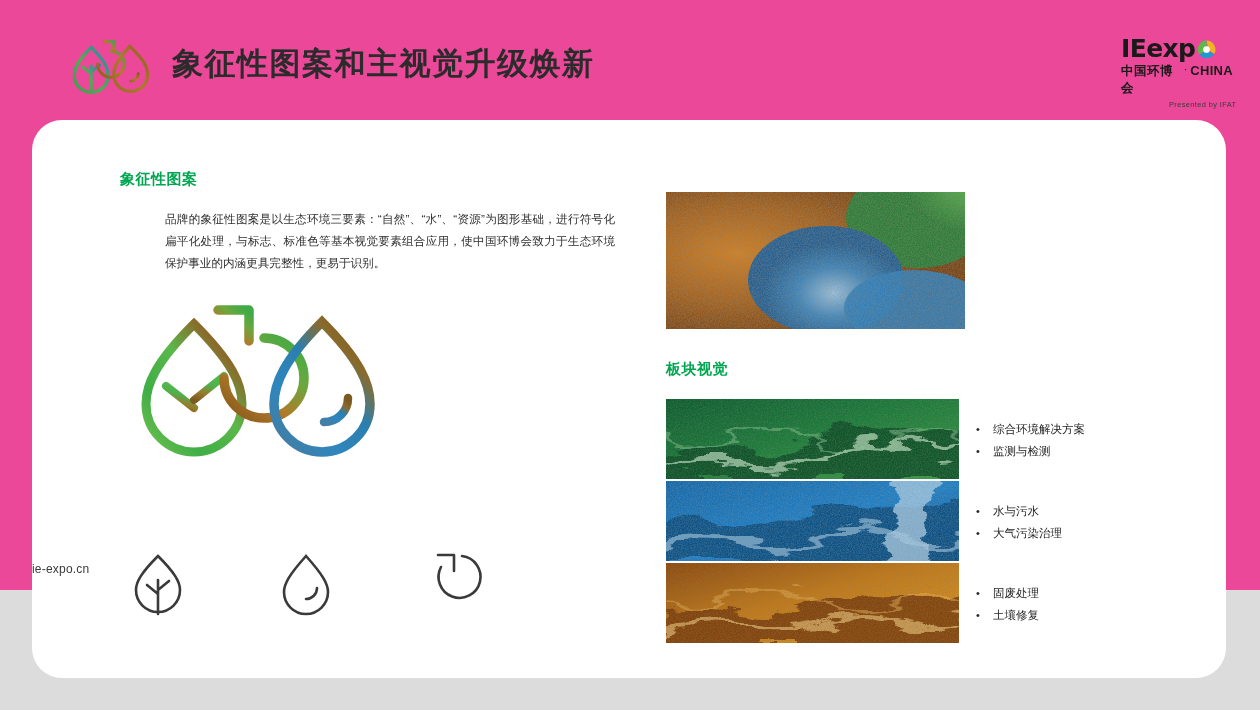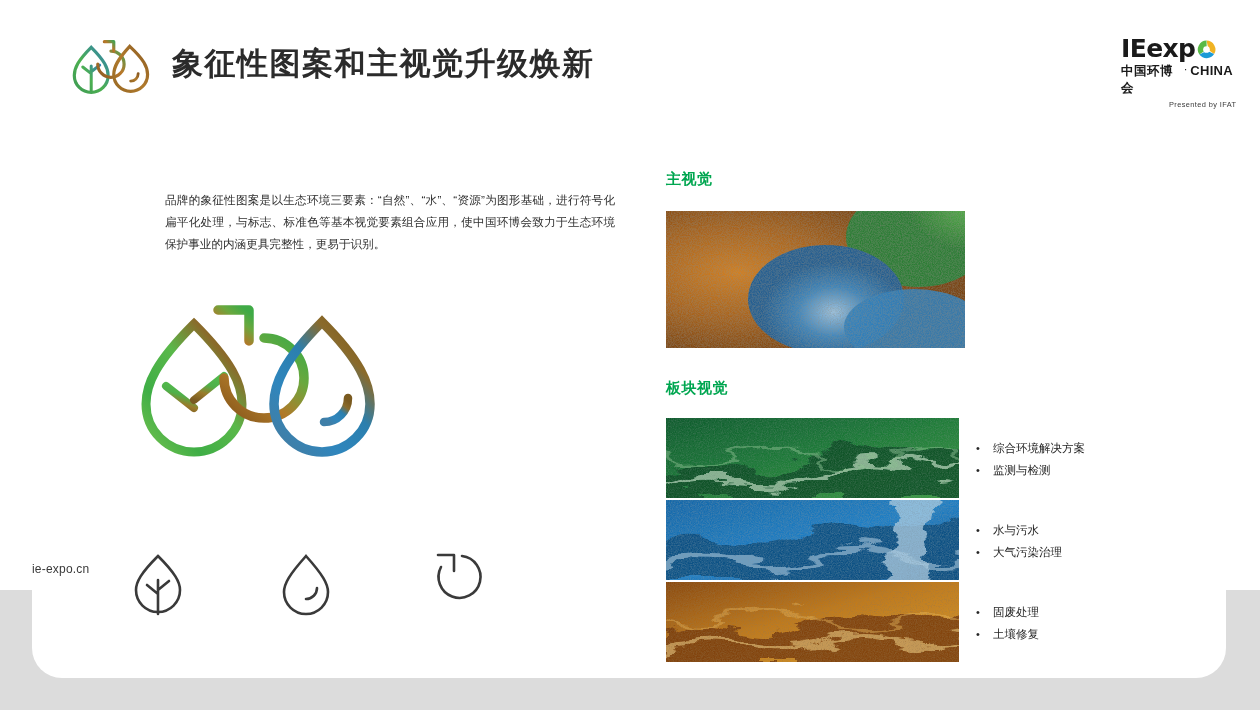--- a/index.html
+++ b/index.html
@@ -9,21 +9,21 @@
     height: 710px;
     overflow: hidden;
     background: #dcdcdc;
     font-family: "Liberation Sans", "DejaVu Sans", sans-serif;
   }
 
   .slide {
     position: relative;
     width: 1260px;
     height: 590px;
-    background: #ffffff;
+    background: #ec4899;
   }
 
   
   .header {
     position: absolute;
     left: 0; top: 0;
     width: 1260px; height: 120px;
   }
 
   .header-logo-mark {
@@ -262,20 +262,21 @@
         <span class="brand-rule"></span>
         <span class="brand-presented">Presented by IFAT</span>
         <span class="brand-rule"></span>
       </div>
     </div>
   </div>
 
   <div class="card">
 
     <div class="left-col">
+      <div class="sec-heading">象征性图案</div>
       <div class="body-text">品牌的象征性图案是以生态环境三要素：“自然”、“水”、“资源”为图形基础，进行符号化扁平化处理，与标志、标准色等基本视觉要素组合应用，使中国环博会致力于生态环境保护事业的内涵更具完整性，更易于识别。</div>
     </div>
 
     <span class="main-mark">
       <svg viewBox="0 0 270 200" width="270" height="200">
         <defs>
           <linearGradient id="gLeafB" x1="0.05" y1="1" x2="0.95" y2="0">
             <stop offset="0%" stop-color="#6fbf4e"></stop>
               <stop offset="25%" stop-color="#3fae46"></stop>
             <stop offset="55%" stop-color="#5ab84a"></stop>
@@ -342,21 +343,20 @@
       <span class="icon-cell">
         <svg viewBox="0 0 62 68" width="62" height="68" fill="none" stroke="#3a3a3a" stroke-width="2.6" stroke-linecap="round" stroke-linejoin="round">
           <path d="M18 17 a21 21 0 1 0 21 -11"></path>
           <path d="M15 5 L31 5 L31 21"></path>
         </svg>
       </span>
     </div>
 
     <div class="right-col">
 
-      <div class="sec-heading">主视觉</div>
 
       <div class="hero-img">
         <svg class="tex" viewBox="0 0 299 137" preserveAspectRatio="none" width="299" height="137">
           <defs>
             <radialGradient id="ho" cx="0.24" cy="0.45" r="0.62">
               <stop offset="0%" stop-color="#d4801f"></stop>
                 <stop offset="55%" stop-color="#a8621a"></stop>
               <stop offset="100%" stop-color="#7a4411"></stop>
             </radialGradient>
             <radialGradient id="hb" cx="0.55" cy="0.62" r="0.46">

